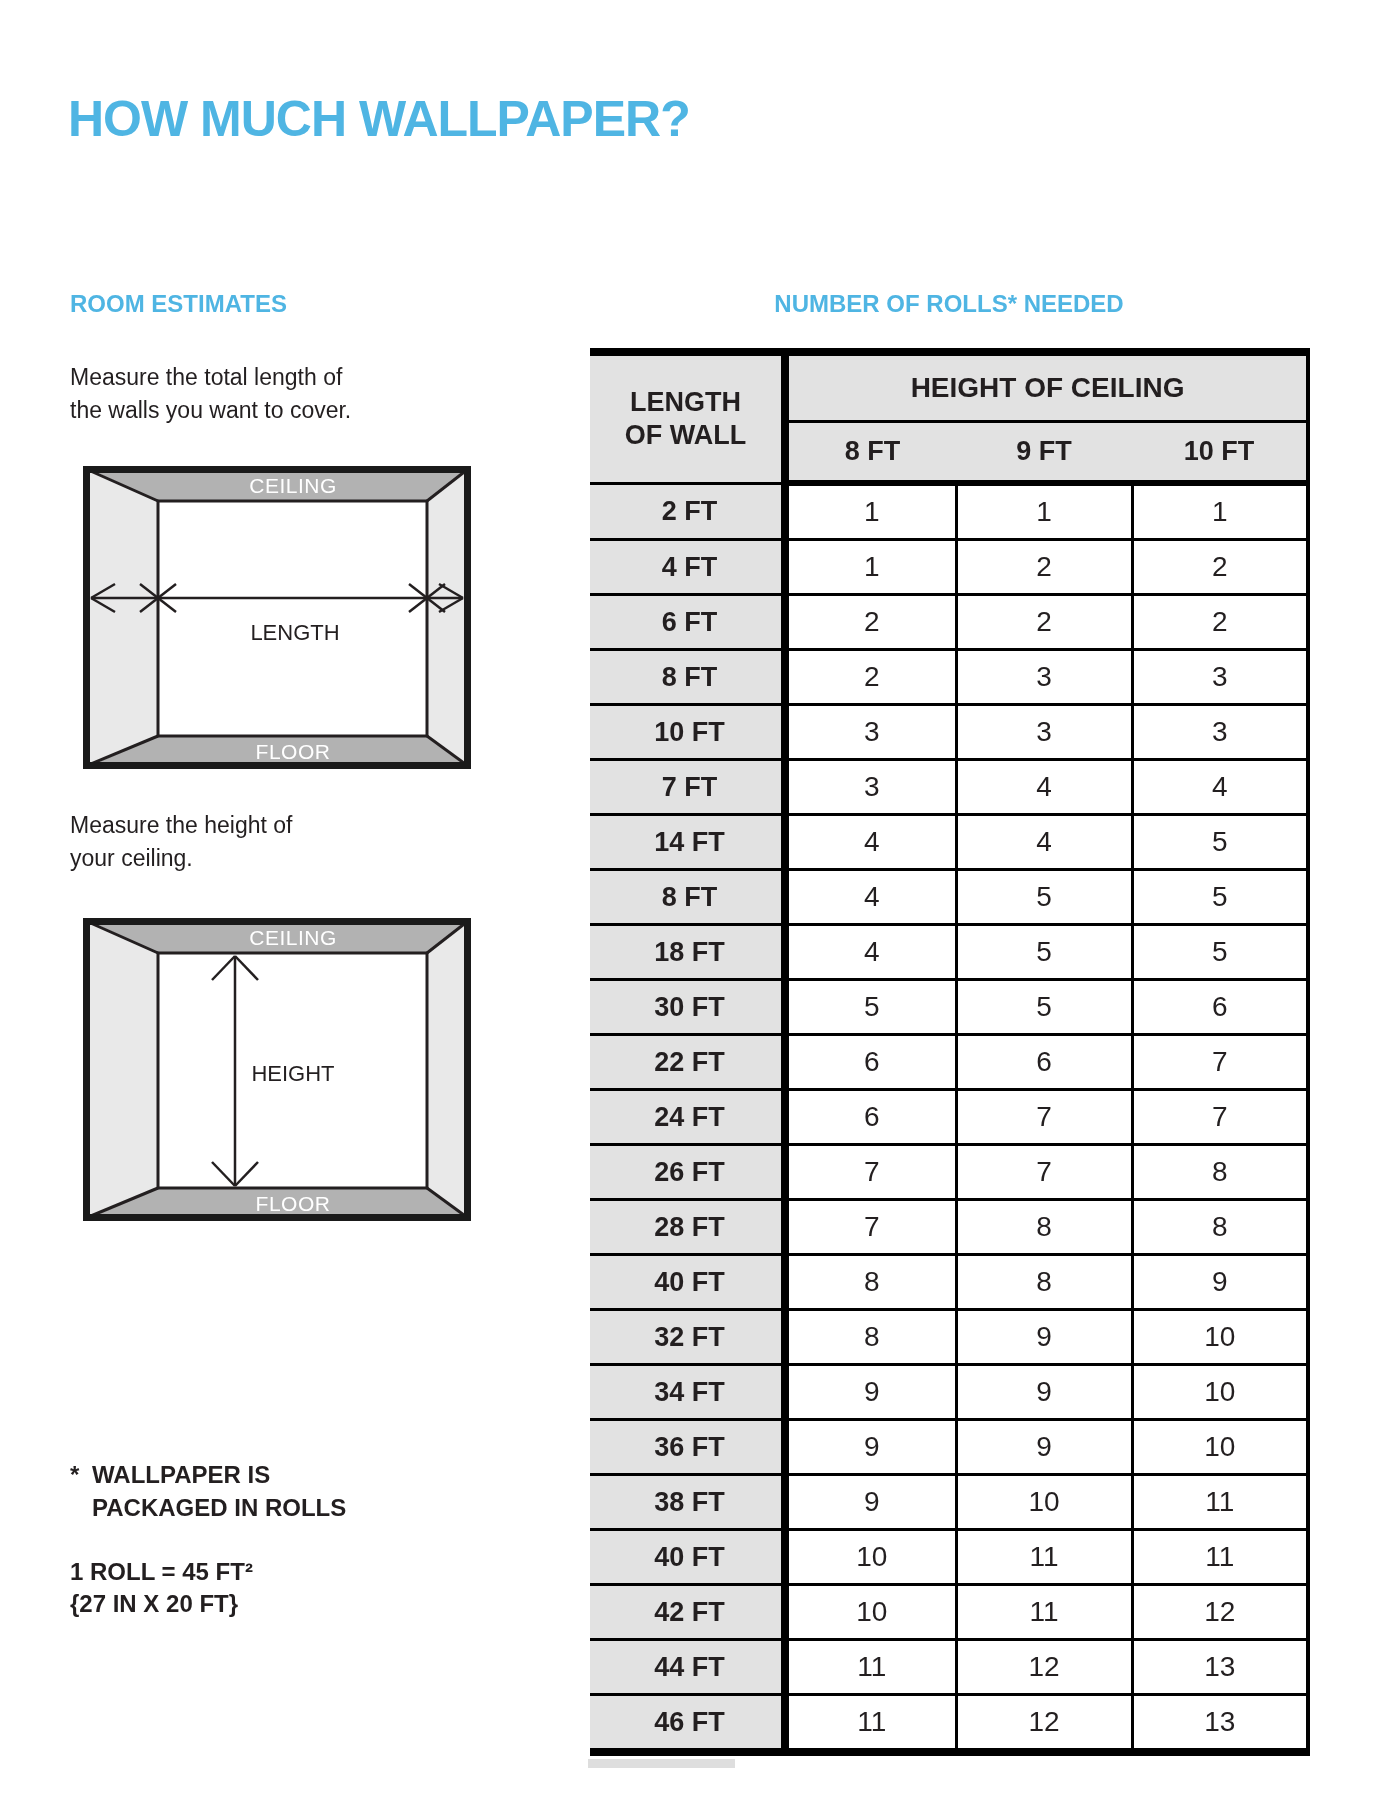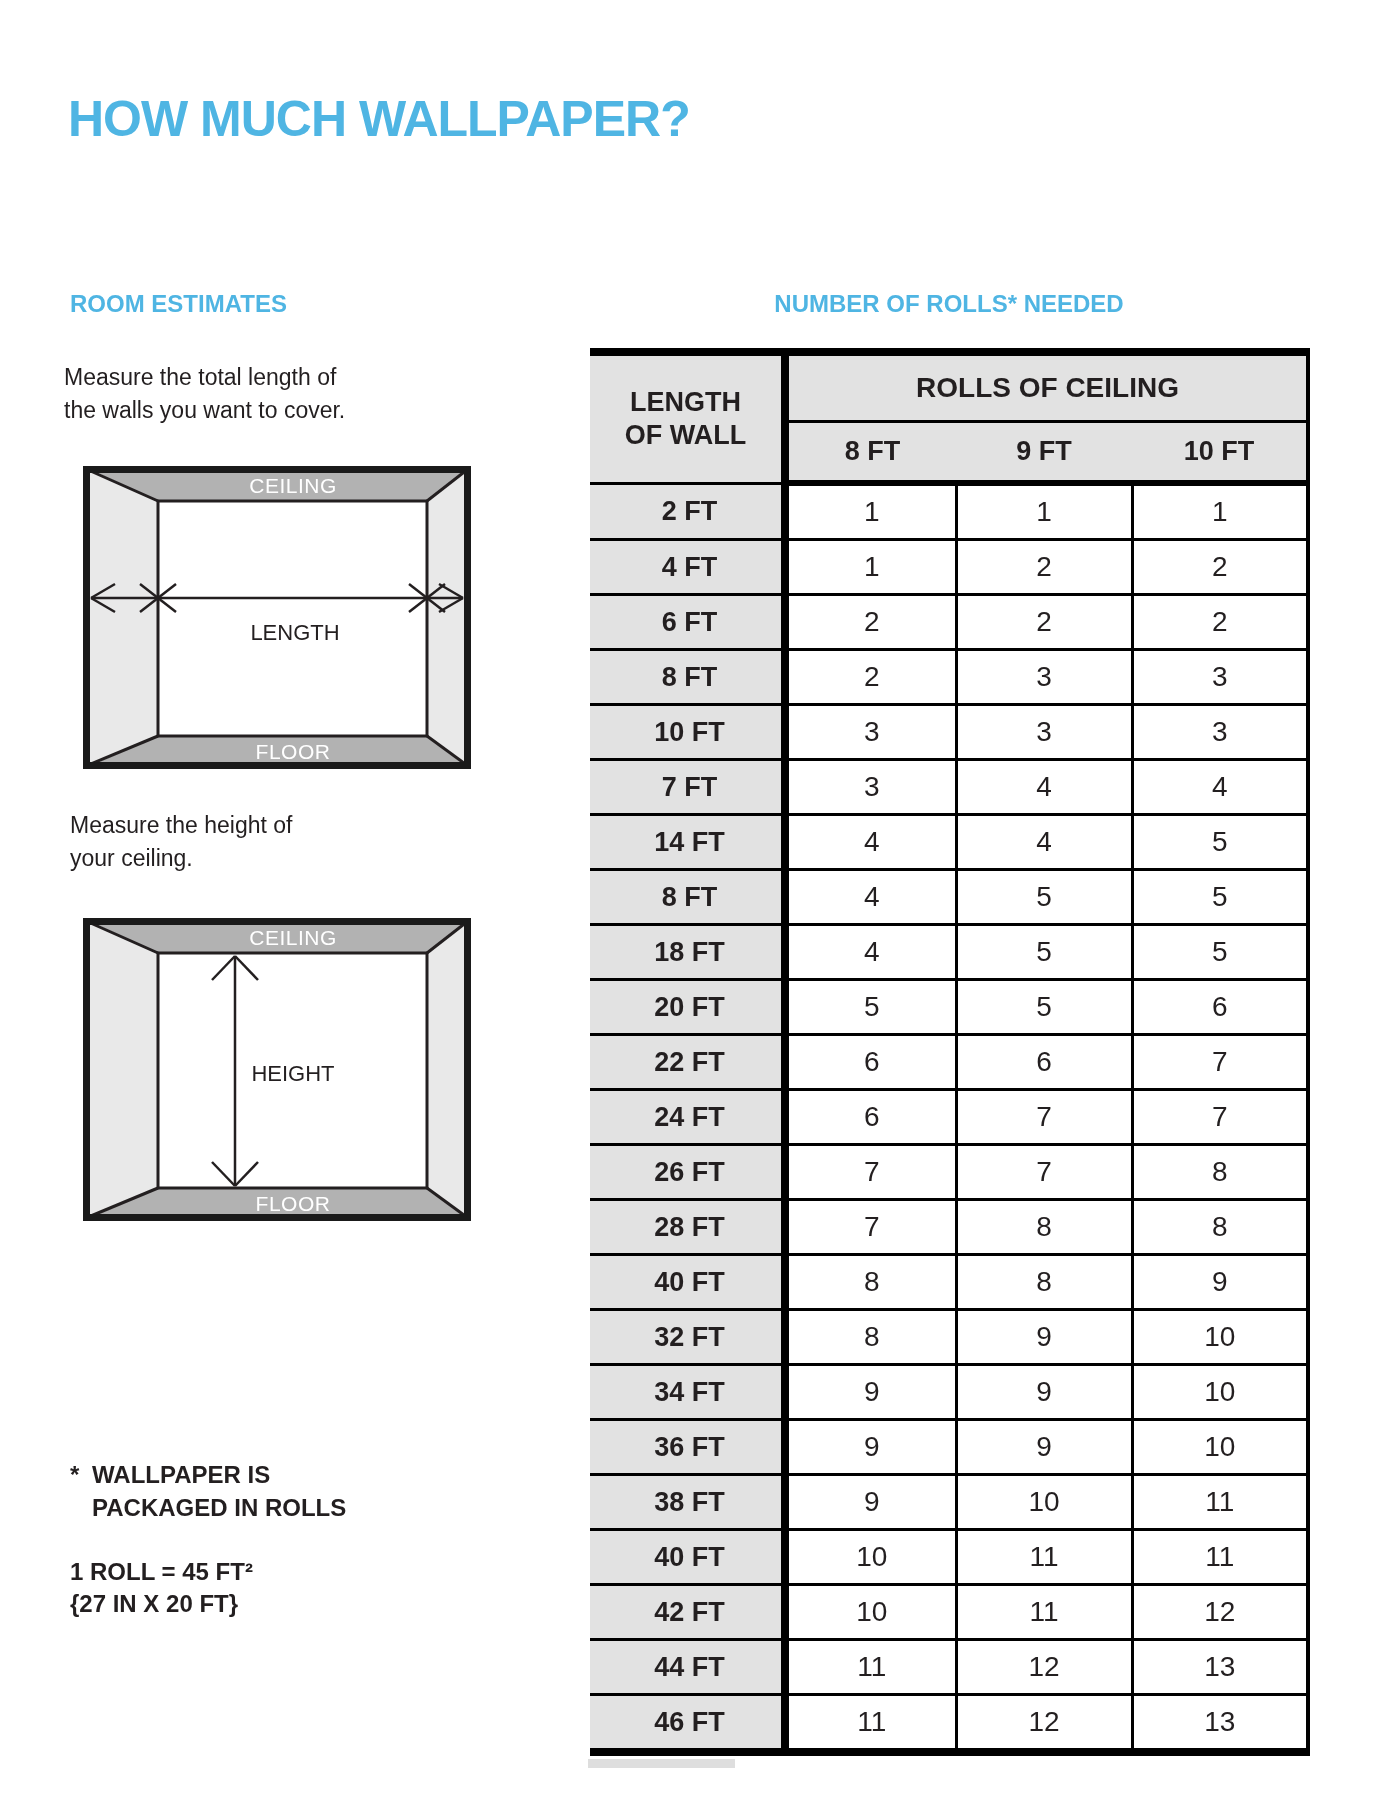--- a/index.html
+++ b/index.html
@@ -56,21 +56,21 @@
 </style>
 </head>
 <body>
 
 <div class="page">
 
   <h1 class="abs page-title">HOW MUCH WALLPAPER?</h1>
 
   <div class="abs section-heading" style="left:70px; top:262px;">ROOM ESTIMATES</div>
 
-  <div class="abs para" style="left:64px; top:333px;">
+  <div class="abs para" style="left:70px; top:333px;">
     <div>Measure the total length of</div>
     <div>the walls you want to cover.</div>
   </div>
 
   <svg class="abs diagram-svg" style="left:83px; top:438px;" width="388" height="303" viewBox="0 0 388 303">
     <polygon points="0,0 75,35 75,270 0,303" fill="#e9e9e9"></polygon>
     <polygon points="388,0 344,35 344,270 388,303" fill="#e9e9e9"></polygon>
     <polygon points="0,0 388,0 344,35 75,35" fill="#b2b2b2"></polygon>
     <polygon points="0,303 388,303 344,270 75,270" fill="#b2b2b2"></polygon>
     <rect x="75" y="35" width="269" height="235" fill="#ffffff" stroke="#231f20" stroke-width="3"></rect>
@@ -145,21 +145,21 @@
         <col style="width:171px">
         <col style="width:176px">
         <col style="width:176px">
     </colgroup>
     <thead>
       <tr>
         <th class="col1-header" rowspan="2">
           <div>LENGTH</div>
           <div>OF WALL</div>
         </th>
-        <th class="group-header" colspan="3">ROLLS OF CEILING</th>
+        <th class="group-header" colspan="3">HEIGHT OF CEILING</th>
       </tr>
       <tr class="sub-header">
         <th>8 FT</th>
         <th>9 FT</th>
         <th>10 FT</th>
       </tr>
     </thead>
     <tbody>
         <tr>
           <td class="col1">2 FT</td>
@@ -209,21 +209,21 @@
           <td>5</td>
           <td>5</td>
         </tr>
         <tr>
           <td class="col1">18 FT</td>
           <td>4</td>
           <td>5</td>
           <td>5</td>
         </tr>
         <tr>
-          <td class="col1">20 FT</td>
+          <td class="col1">30 FT</td>
           <td>5</td>
           <td>5</td>
           <td>6</td>
         </tr>
         <tr>
           <td class="col1">22 FT</td>
           <td>6</td>
           <td>6</td>
           <td>7</td>
         </tr>

